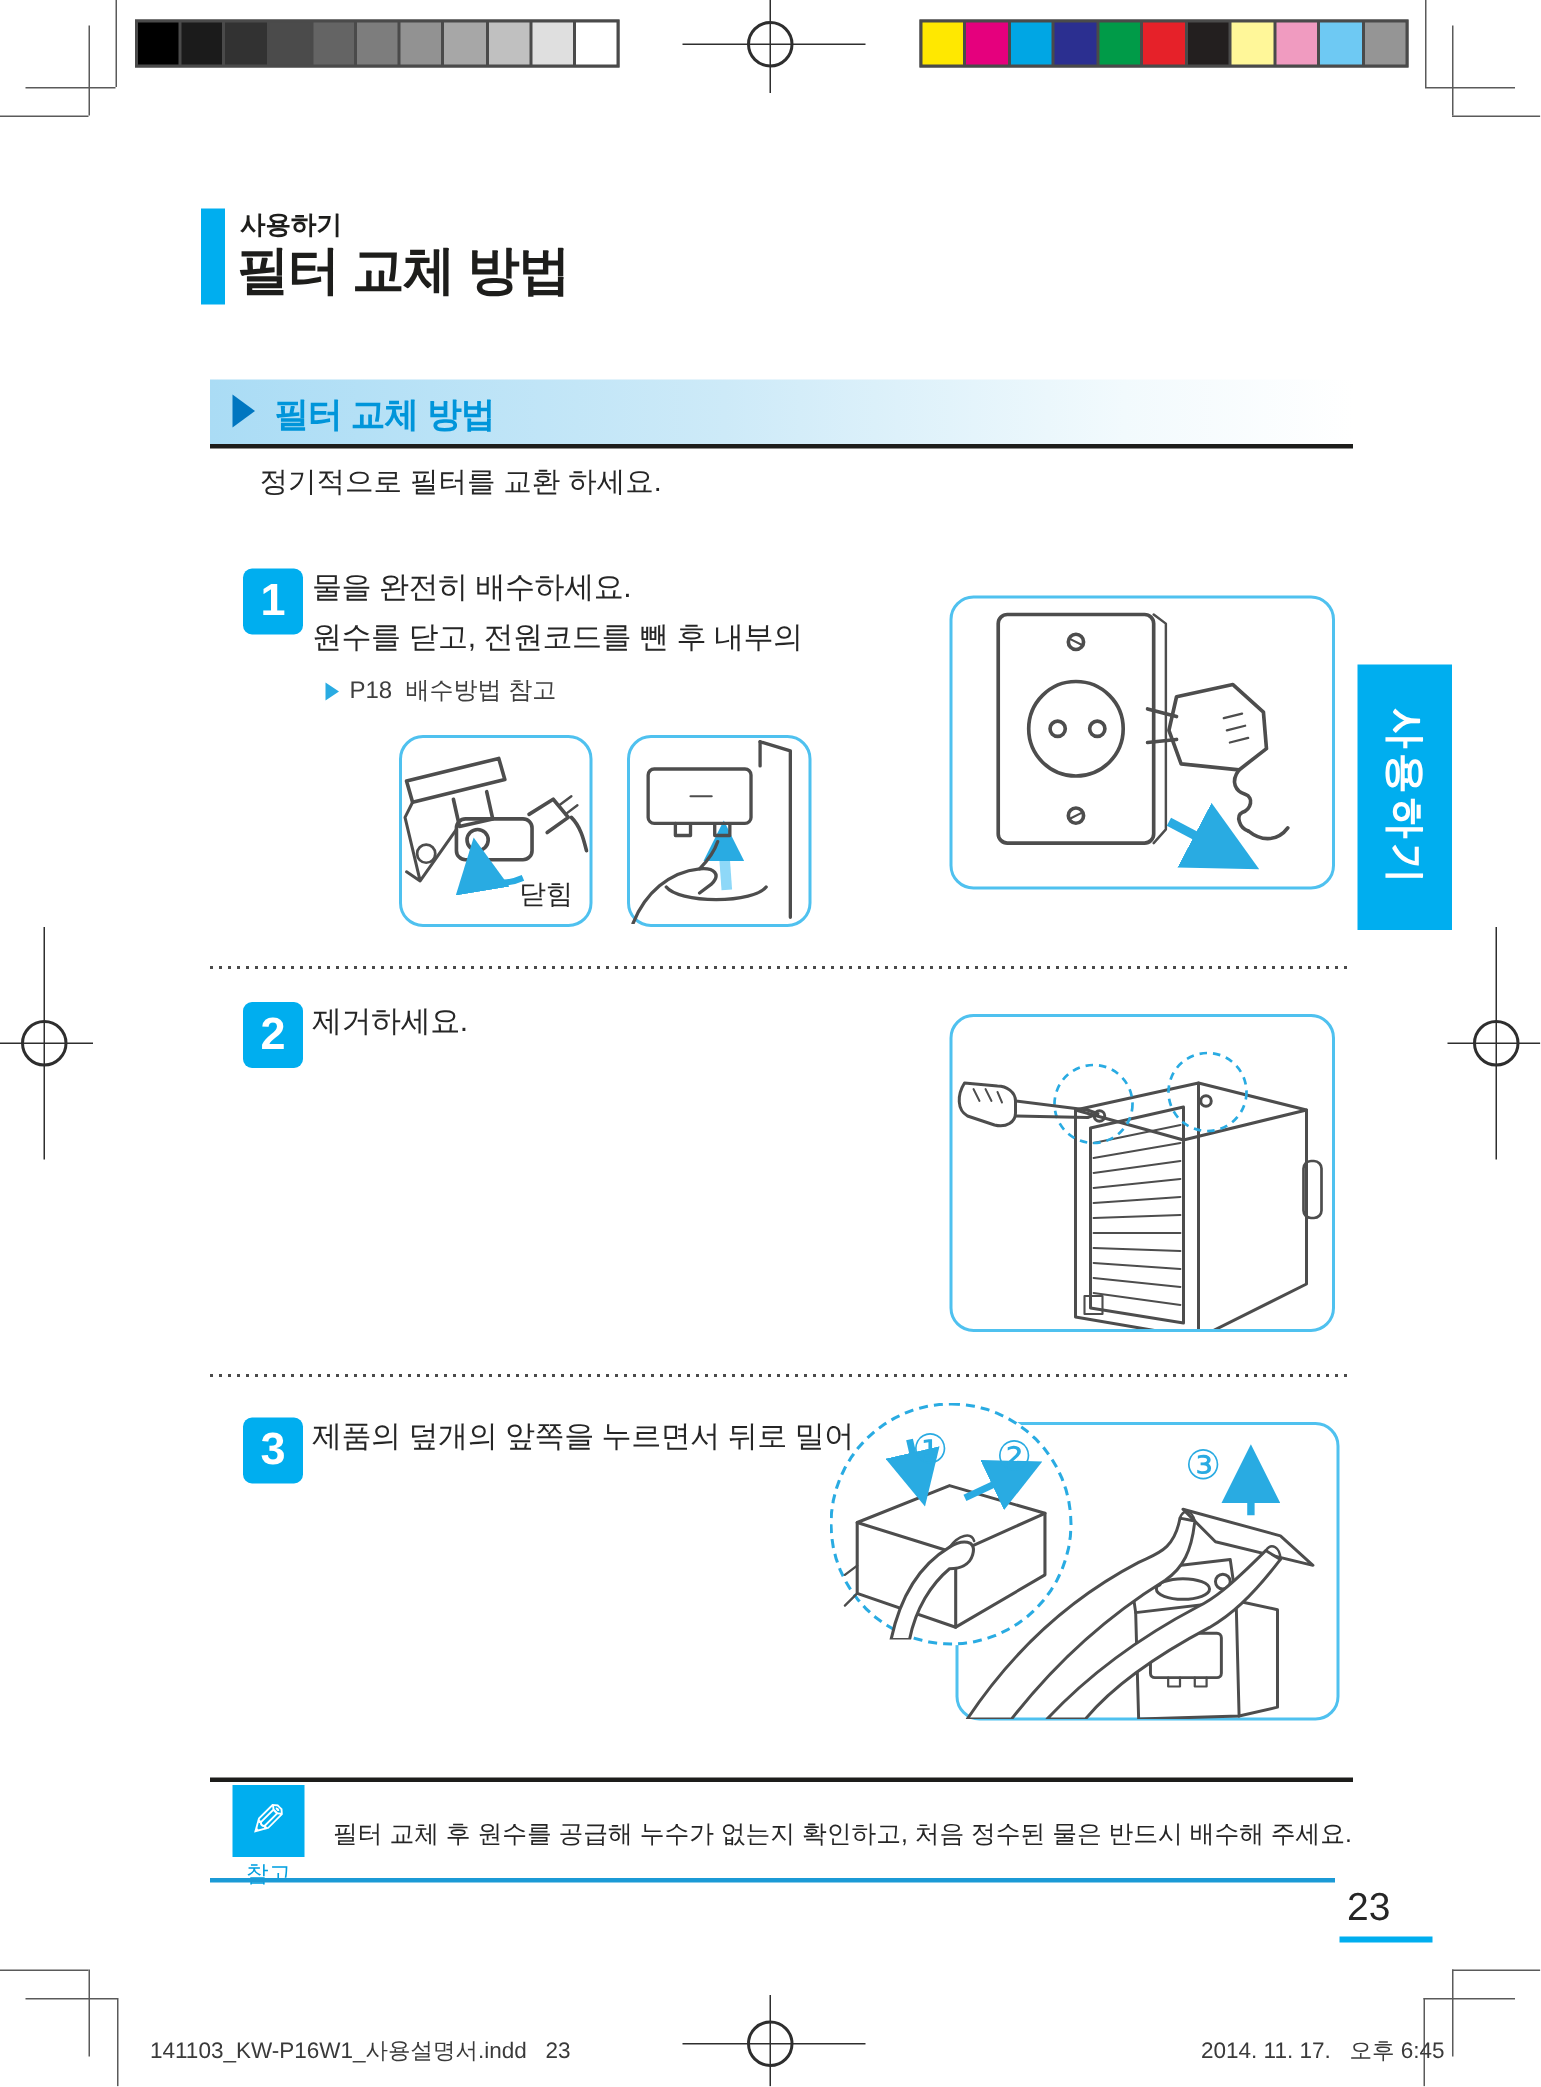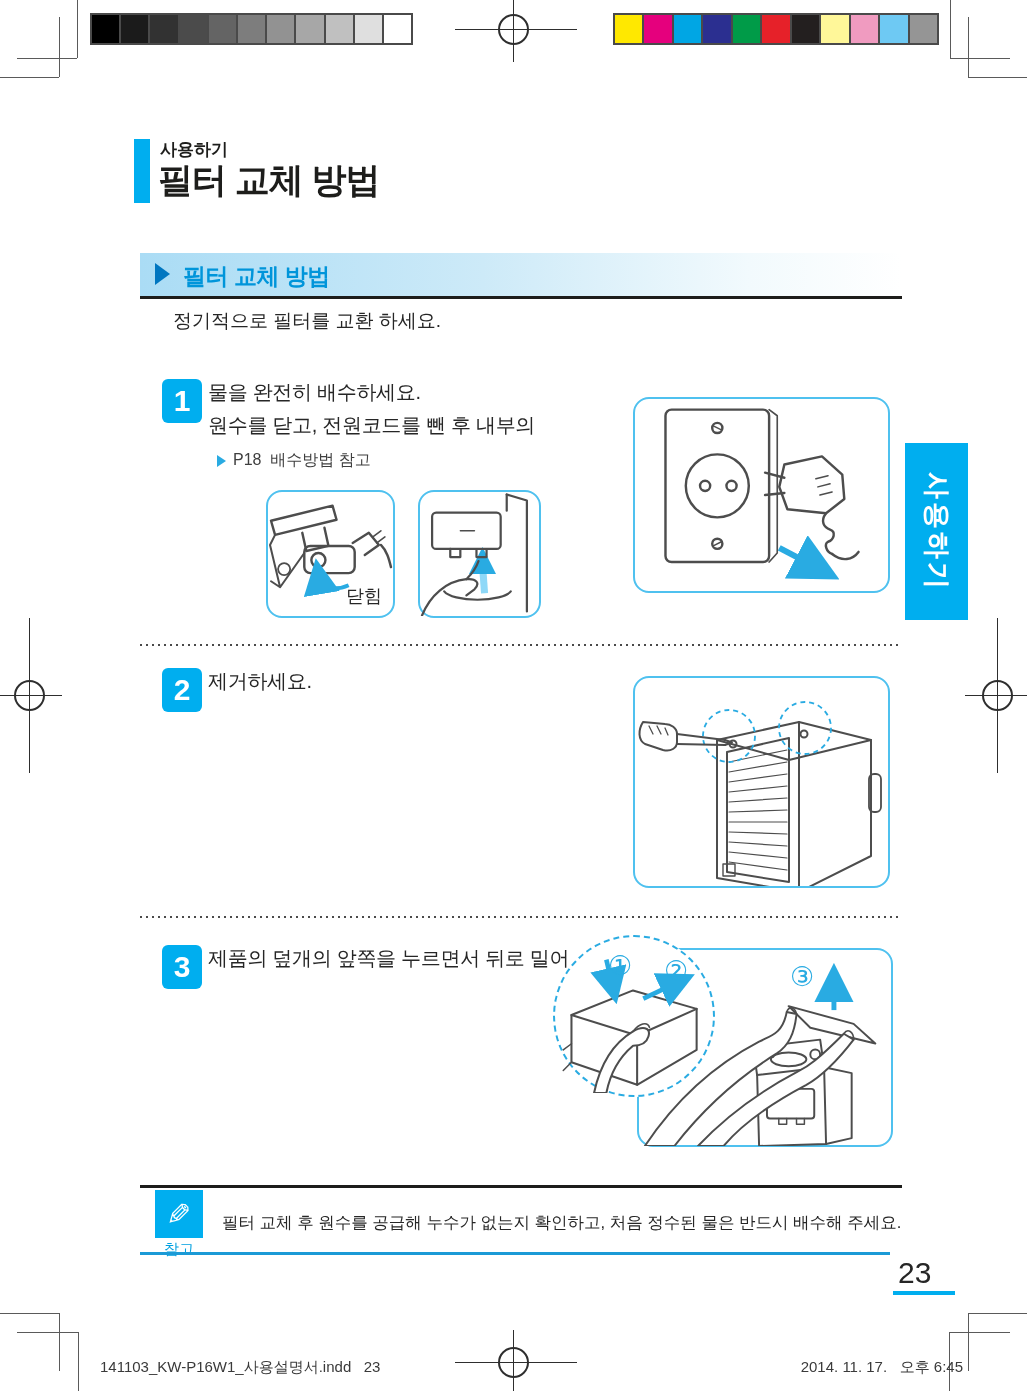--- a/index.html
+++ b/index.html
@@ -44,21 +44,21 @@
 
   .valve-label{position:absolute;font-size:18px;color:#262626;}
   .circ-mark{position:absolute;font-size:27px;color:#29abe2;}
   .dashed-circle{position:absolute;border:2px dashed #29abe2;border-radius:50%;background:#fff;box-sizing:border-box;}
 
   .note-icon{position:absolute;width:48px;height:48px;background:#00aeef;display:flex;align-items:center;justify-content:center;}
   .note-icon span{color:#fff;font-size:30px;transform:scaleX(-1);}
   .note-label{position:absolute;font-size:15px;color:#00a0e0;width:48px;text-align:center;}
   .note-text{position:absolute;font-size:16.5px;color:#262626;white-space:pre;}
 
-  .page-num{position:absolute;font-size:30px;color:#262626;}
+  .page-num{position:absolute;font-size:26px;color:#262626;}
   .page-num-rule{position:absolute;background:#00aeef;}
   .footer-text{position:absolute;font-size:15px;color:#3a3a3a;white-space:pre;}
   svg{display:block;}
 </style>
 </head>
 <body>
 
 <div class="page">
 
   <div class="calbar abs" style="left:90px;top:13px;width:323px;height:32px;">

